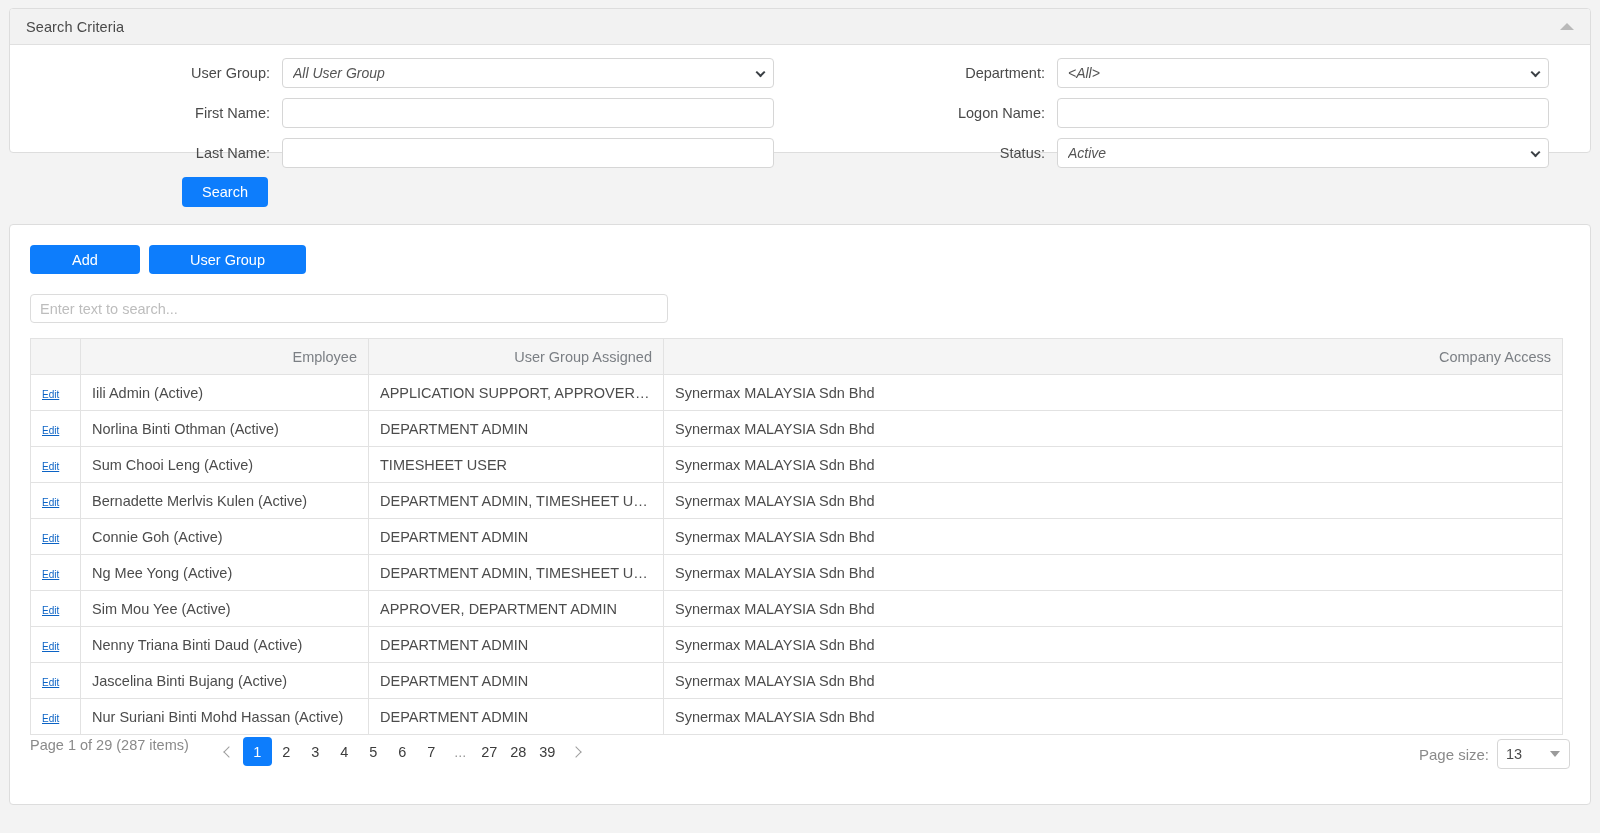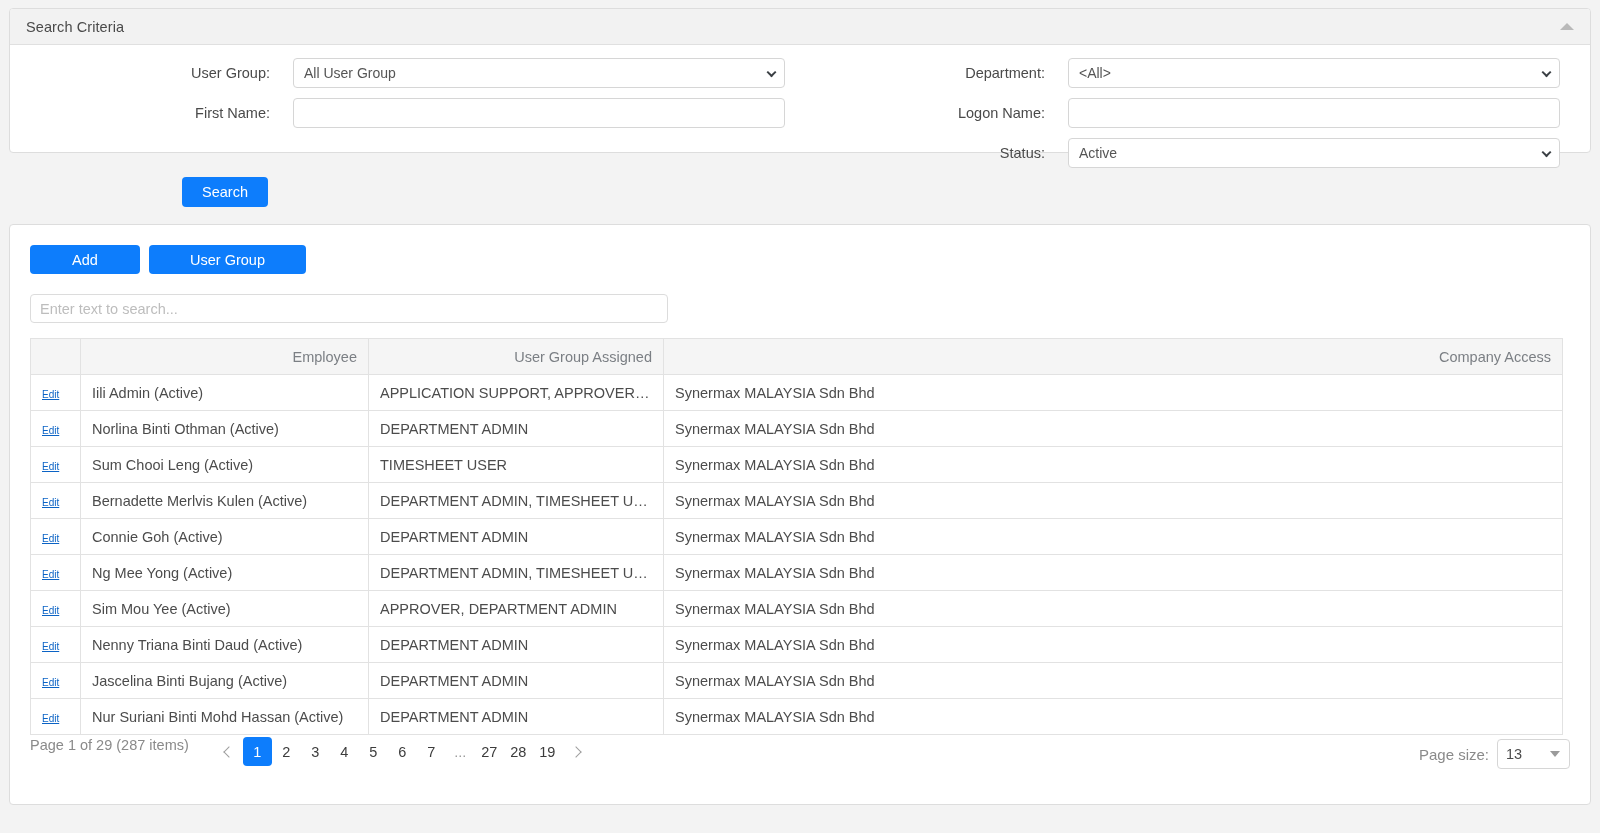--- a/index.html
+++ b/index.html
@@ -41,40 +41,41 @@
     margin-right: 2px;
     cursor: pointer;
   }
   .panel-body { position: relative; height: calc(100% - 36px); }
 
   
   .form-col { position: absolute; top: 13px; }
   #col-left  { left: 0px;  width: 790px; }
   #col-right { left: 775px; width: 790px; }
 
-  .form-row { display: flex; align-items: center; margin-bottom: 10px; gap: 11px; }
+  .form-row { display: flex; align-items: center; margin-bottom: 10px; }
   .form-label {
     font-size: 14.5px; color: #4a4a4a;
     text-align: right;
     padding-right: 12px;
     white-space: nowrap;
   }
   #col-left .form-label  { width: 272px; }
   #col-right .form-label { width: 272px; }
 
   .ctl {
     width: 492px; height: 30px;
     border: 1px solid #d6d6d6;
     border-radius: 4px;
     background: #ffffff;
     font-family: "Liberation Sans", sans-serif;
     font-size: 14px;
     color: #555555;
     padding: 0 10px;
     outline: none;
+    font-style: italic;
   }
   .ctl::placeholder { color: #b9b9b9; }
   .select-wrap { position: relative; width: 492px; height: 30px; }
   select.ctl {
     width: 492px;
     -webkit-appearance: none; appearance: none;
     padding-right: 28px;
   }
   .chev {
     position: absolute; right: 10px; top: 50%;
@@ -204,20 +205,24 @@
             </select>
             <span class="chev"></span>
           </span>
         </div>
 
         <div class="form-row">
           <span class="form-label">First Name:</span>
           <input class="ctl" type="text" value="" style="">
         </div>
 
+        <div class="form-row">
+          <span class="form-label">Last Name:</span>
+          <input class="ctl" type="text" value="" style="">
+        </div>
 
       </div>
 
       <div class="form-col" id="col-right">
 
         <div class="form-row">
           <span class="form-label">Department:</span>
           <span class="select-wrap">
             <select class="ctl">
               <option>&lt;All&gt;</option>
@@ -341,21 +346,21 @@
             <span class="pg active">1</span>
             <span class="pg">2</span>
             <span class="pg">3</span>
             <span class="pg">4</span>
             <span class="pg">5</span>
             <span class="pg">6</span>
             <span class="pg">7</span>
             <span class="pg dots">...</span>
             <span class="pg">27</span>
             <span class="pg">28</span>
-            <span class="pg">19</span>
+            <span class="pg">39</span>
           </span>
         <span class="pg-arrow">
           <span class="arrow-glyph arrow-next"></span>
         </span>
       </div>
     </div>
 
     <div class="pagesize-area" style="right:20px;">
       <span class="pagesize-label">Page size:</span>
       <div class="pagesize-box">

